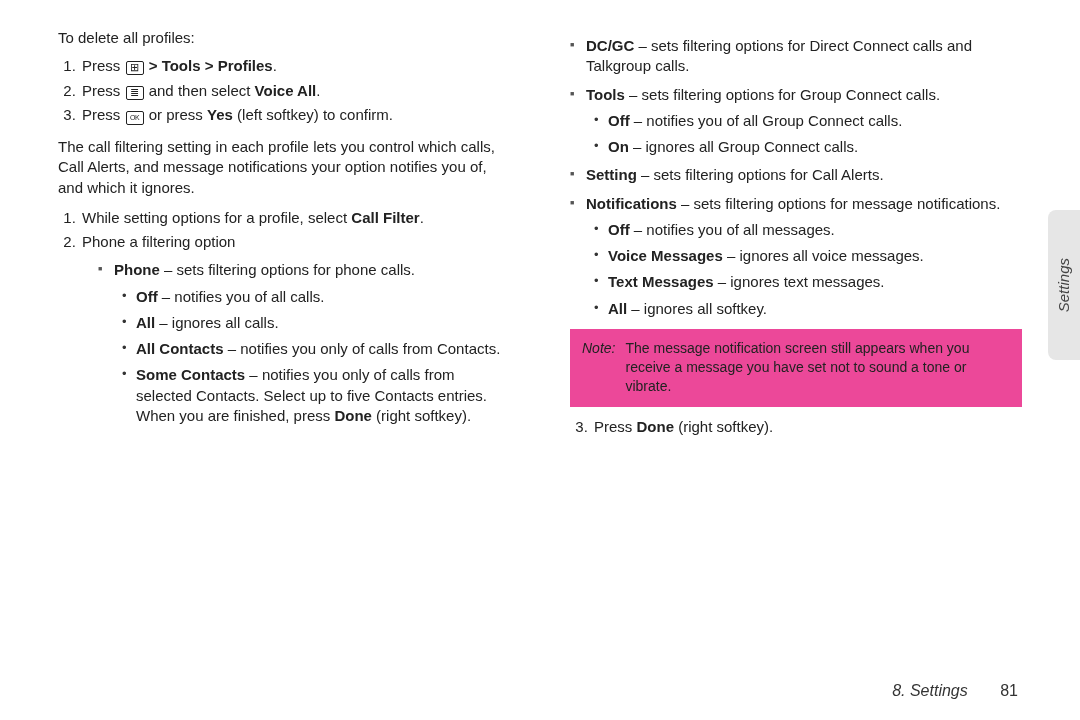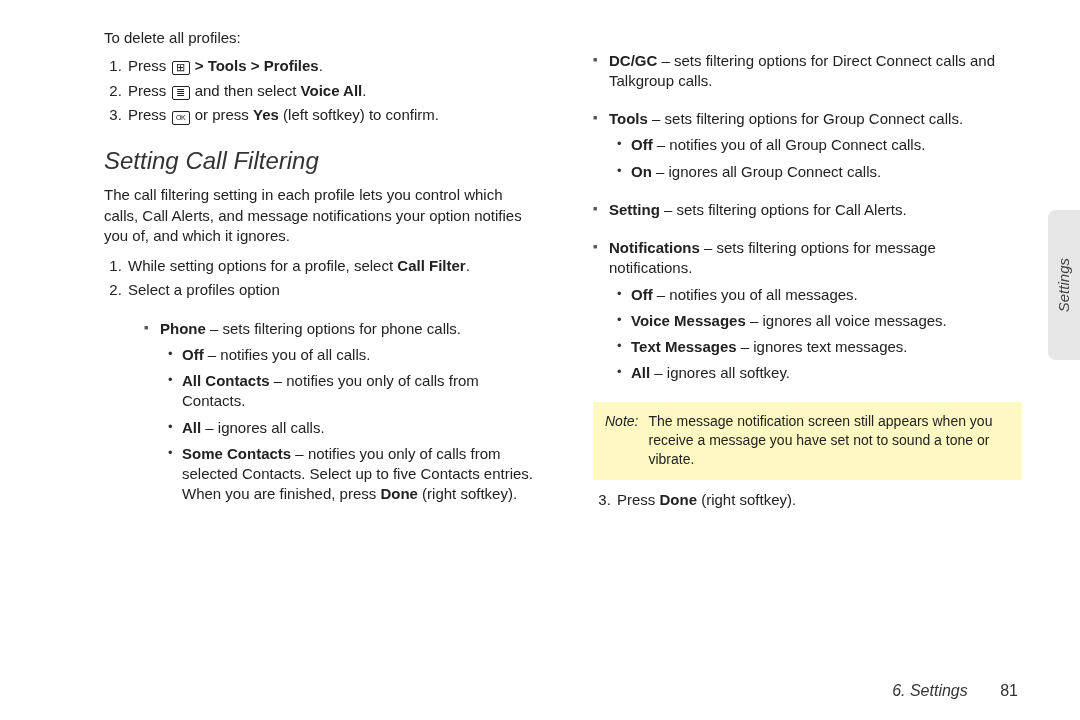--- a/index.html
+++ b/index.html
@@ -9,25 +9,24 @@
     height: 720px;
     background: #fff;
     font-family: Arial, Helvetica, sans-serif;
     color: #222;
     font-size: 15px;
     line-height: 1.35;
     position: relative;
   }
   .page {
     display: flex;
-    padding: 28px 58px 20px 104px;
+    padding: 28px 58px 20px 58px;
     gap: 60px;
     box-sizing: border-box;
     width: 100%;
-    align-items: flex-end;
   }
   .col {
     flex: 1 1 0;
     min-width: 0;
   }
   .intro {
     margin: 0 0 8px 0;
   }
   ol.steps {
     margin: 0 0 12px 0;
@@ -48,21 +47,21 @@
     margin: 0 0 10px 0;
   }
   .b { font-weight: 700; }
   ul.square {
     list-style: none;
     margin: 2px 0 4px 0;
     padding-left: 32px;
   }
   ul.square > li {
     position: relative;
-    margin: 18px 0;
+    margin: 8px 0;
   }
   ul.square > li::before {
     content: "■";
     position: absolute;
     left: -16px;
     top: 4px;
     font-size: 7px;
     color: #555;
   }
   ul.disc {
@@ -95,21 +94,21 @@
     text-align: center;
     vertical-align: 0px;
     font-family: Arial, sans-serif;
     margin: 0 1px;
   }
   .key.grid::before { content: "⊞"; font-size: 11px; line-height: 11px; }
   .key.menu::before { content: "≣"; font-size: 11px; line-height: 11px; }
   .key.ok::before { content: "OK"; font-size: 7px; letter-spacing: -0.5px;}
   
   .note {
-    background: #fef9c3;
+    background: #ec4899;
     padding: 10px 12px 12px 12px;
     margin: 10px 0 10px 0;
     font-size: 14px;
     display: flex;
     gap: 10px;
   }
   .note .label { font-style: italic; white-space: nowrap; }
   .note .text {}
   
   .sidetab {
@@ -159,36 +158,35 @@
         <span>Press </span><span class="key grid"></span><span class="b"> &gt; </span><span class="b">Tools</span><span class="b"> &gt; </span><span class="b">Profiles</span><span>.</span>
       </li>
       <li>
         <span>Press </span><span class="key menu"></span><span> and then select </span><span class="b">Voice All</span><span>.</span>
       </li>
       <li>
         <span>Press </span><span class="key ok"></span><span> or press </span><span class="b">Yes</span><span> (left softkey) to confirm.</span>
       </li>
     </ol>
 
-    <h2 class="section">Setting Call Filtering</h2>
     <p class="body">The call filtering setting in each profile lets you control which calls, Call Alerts, and message notifications your option notifies you of, and which it ignores.</p>
 
     <ol class="steps">
       <li>
         <span>While setting options for a profile, select </span><span class="b">Call Filter</span><span>.</span>
       </li>
       <li>
-        <span>Select a profiles option</span>
+        <span>Phone a filtering option</span>
         <ul class="square">
           <li>
             <span class="b">Phone</span><span> – sets filtering options for phone calls.</span>
             <ul class="disc">
               <li><span class="b">Off</span><span> – notifies you of all calls.</span></li>
+              <li><span class="b">All</span><span> – ignores all calls.</span></li>
               <li><span class="b">All Contacts</span><span> – notifies you only of calls from Contacts.</span></li>
-              <li><span class="b">All</span><span> – ignores all calls.</span></li>
               <li><span class="b">Some Contacts</span><span> – notifies you only of calls from selected Contacts. Select up to five Contacts entries. When you are finished, press </span><span class="b">Done</span><span> (right softkey).</span></li>
             </ul>
           </li>
         </ul>
       </li>
     </ol>
   </div>
 
   <div class="col">
     <ul class="square" style="padding-left:16px; margin-top:0;">
@@ -229,15 +227,15 @@
       </li>
     </ol>
   </div>
 </div>
 
 <div class="sidetab">
   <span>Settings</span>
 </div>
 
 <div class="footer">
-  <span>6. Settings</span>
+  <span>8. Settings</span>
   <span class="num">81</span>
 </div>
 
 </body></html>

